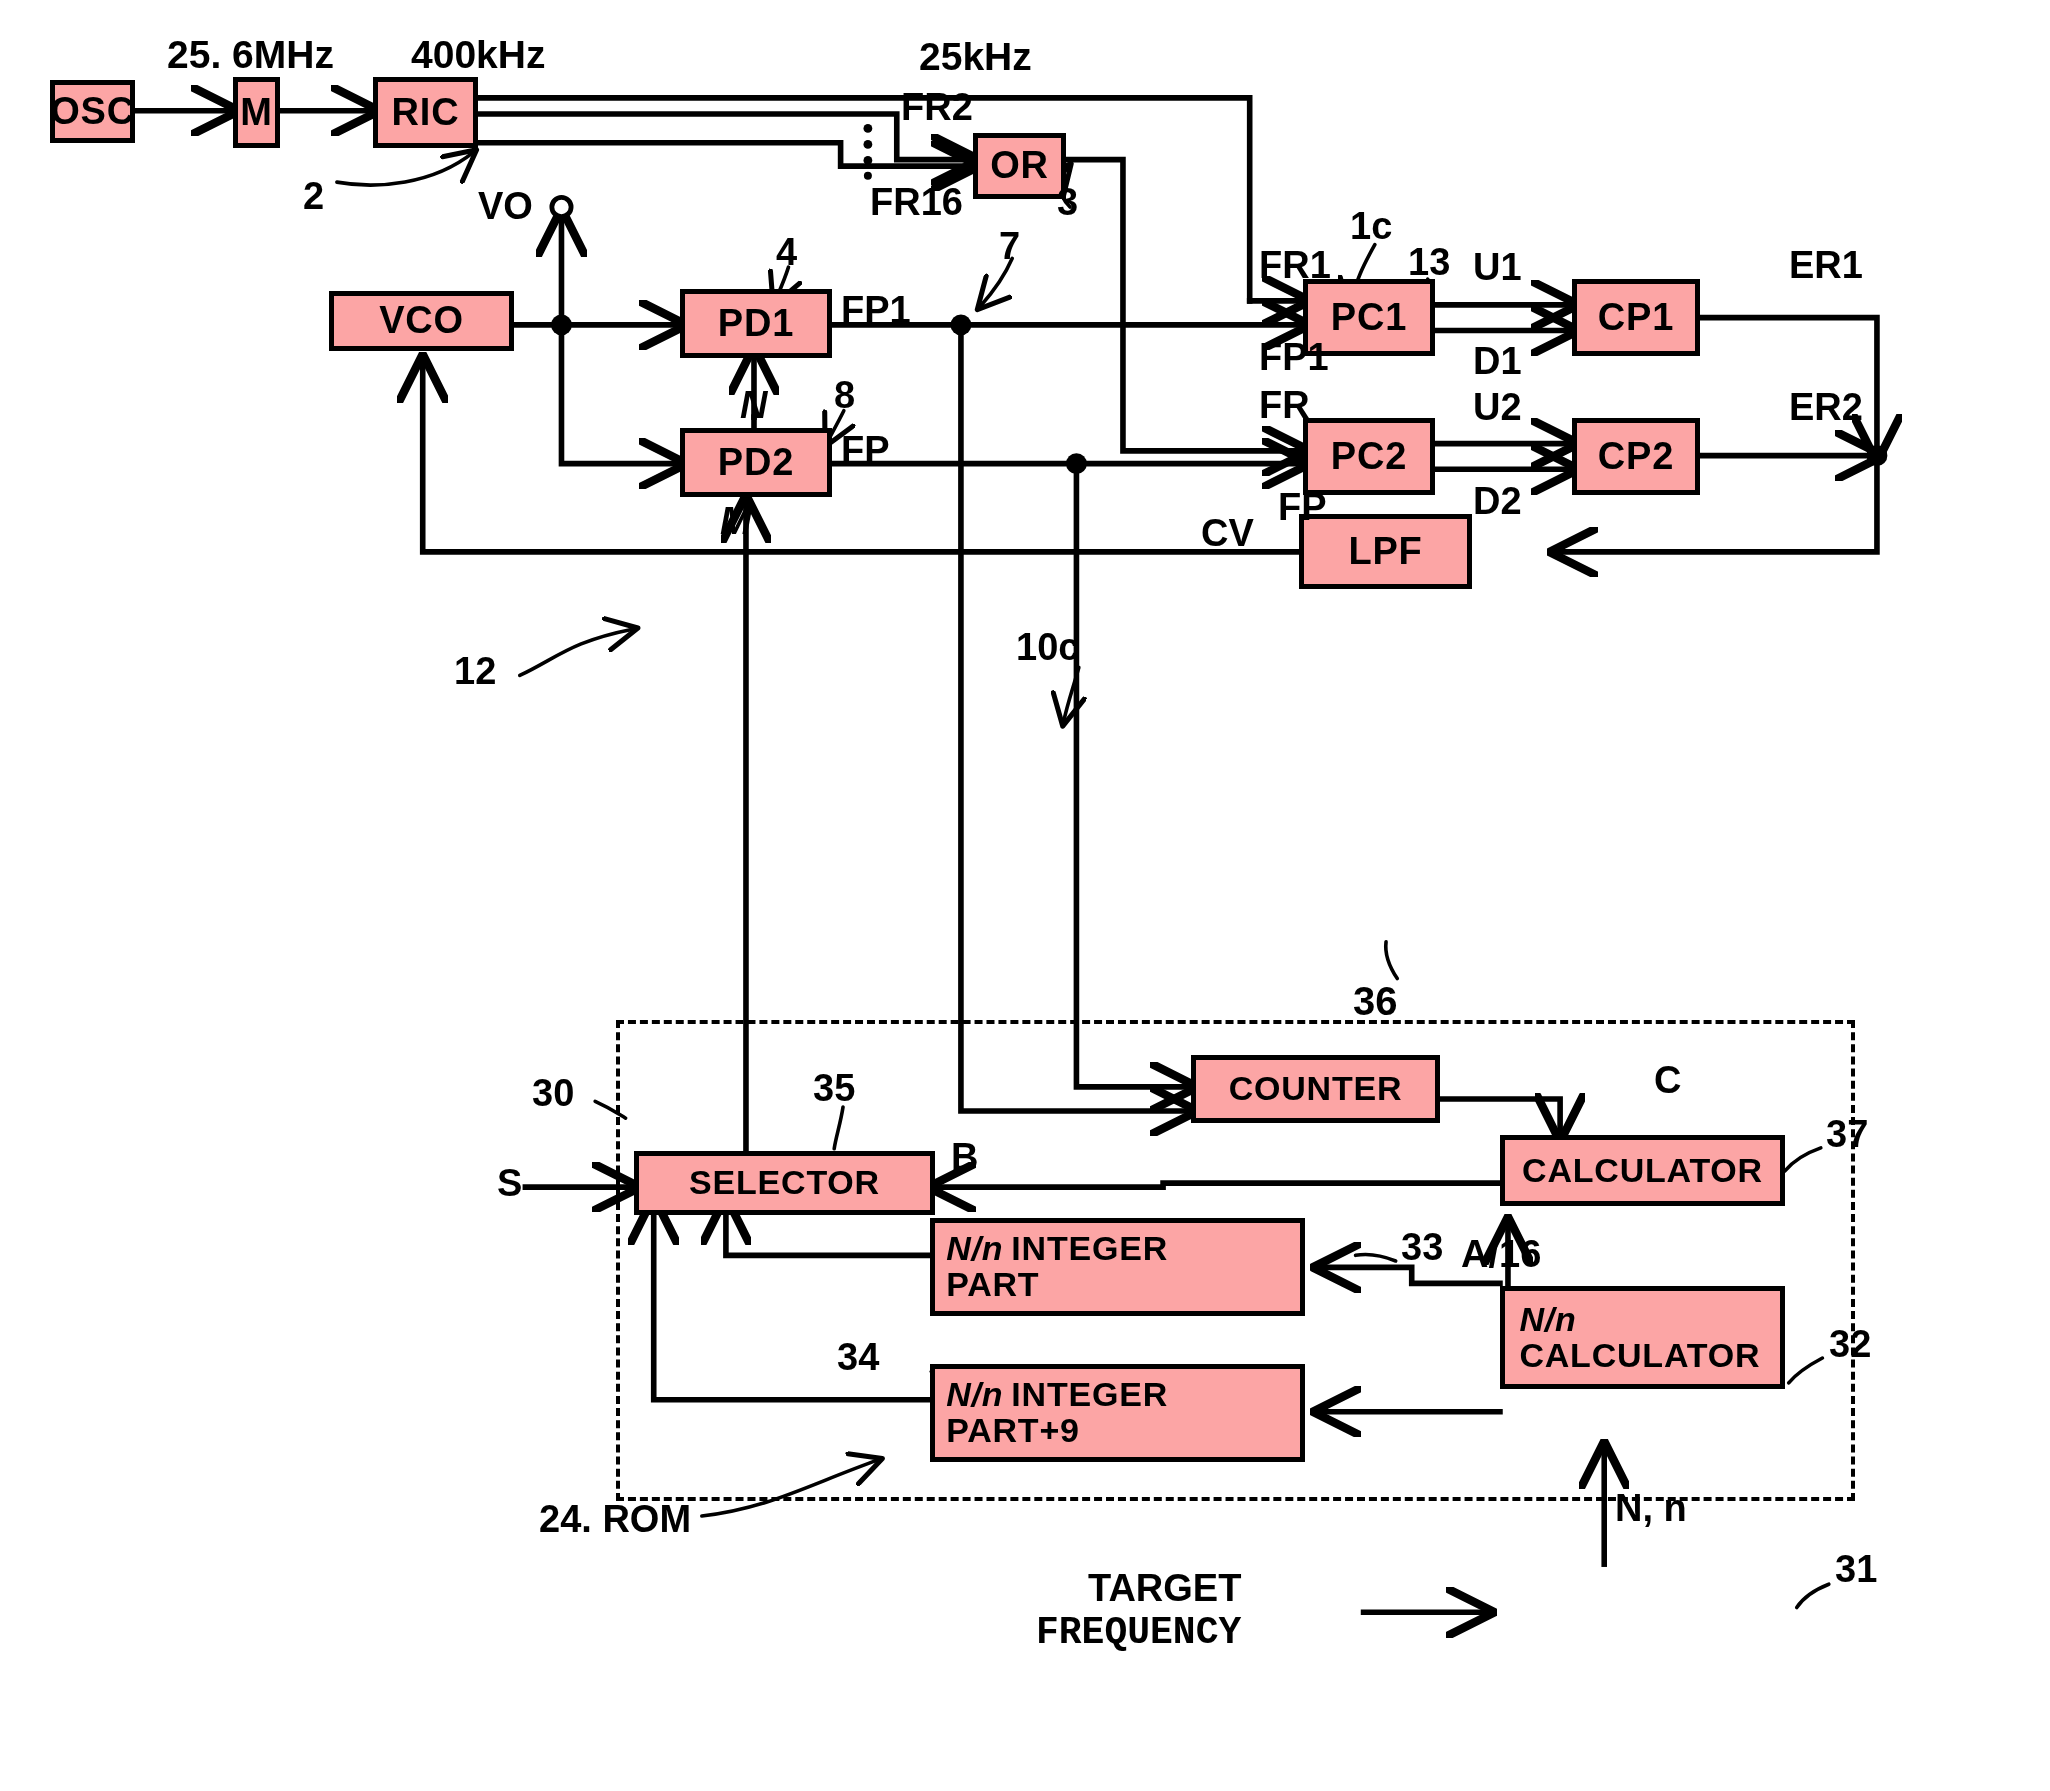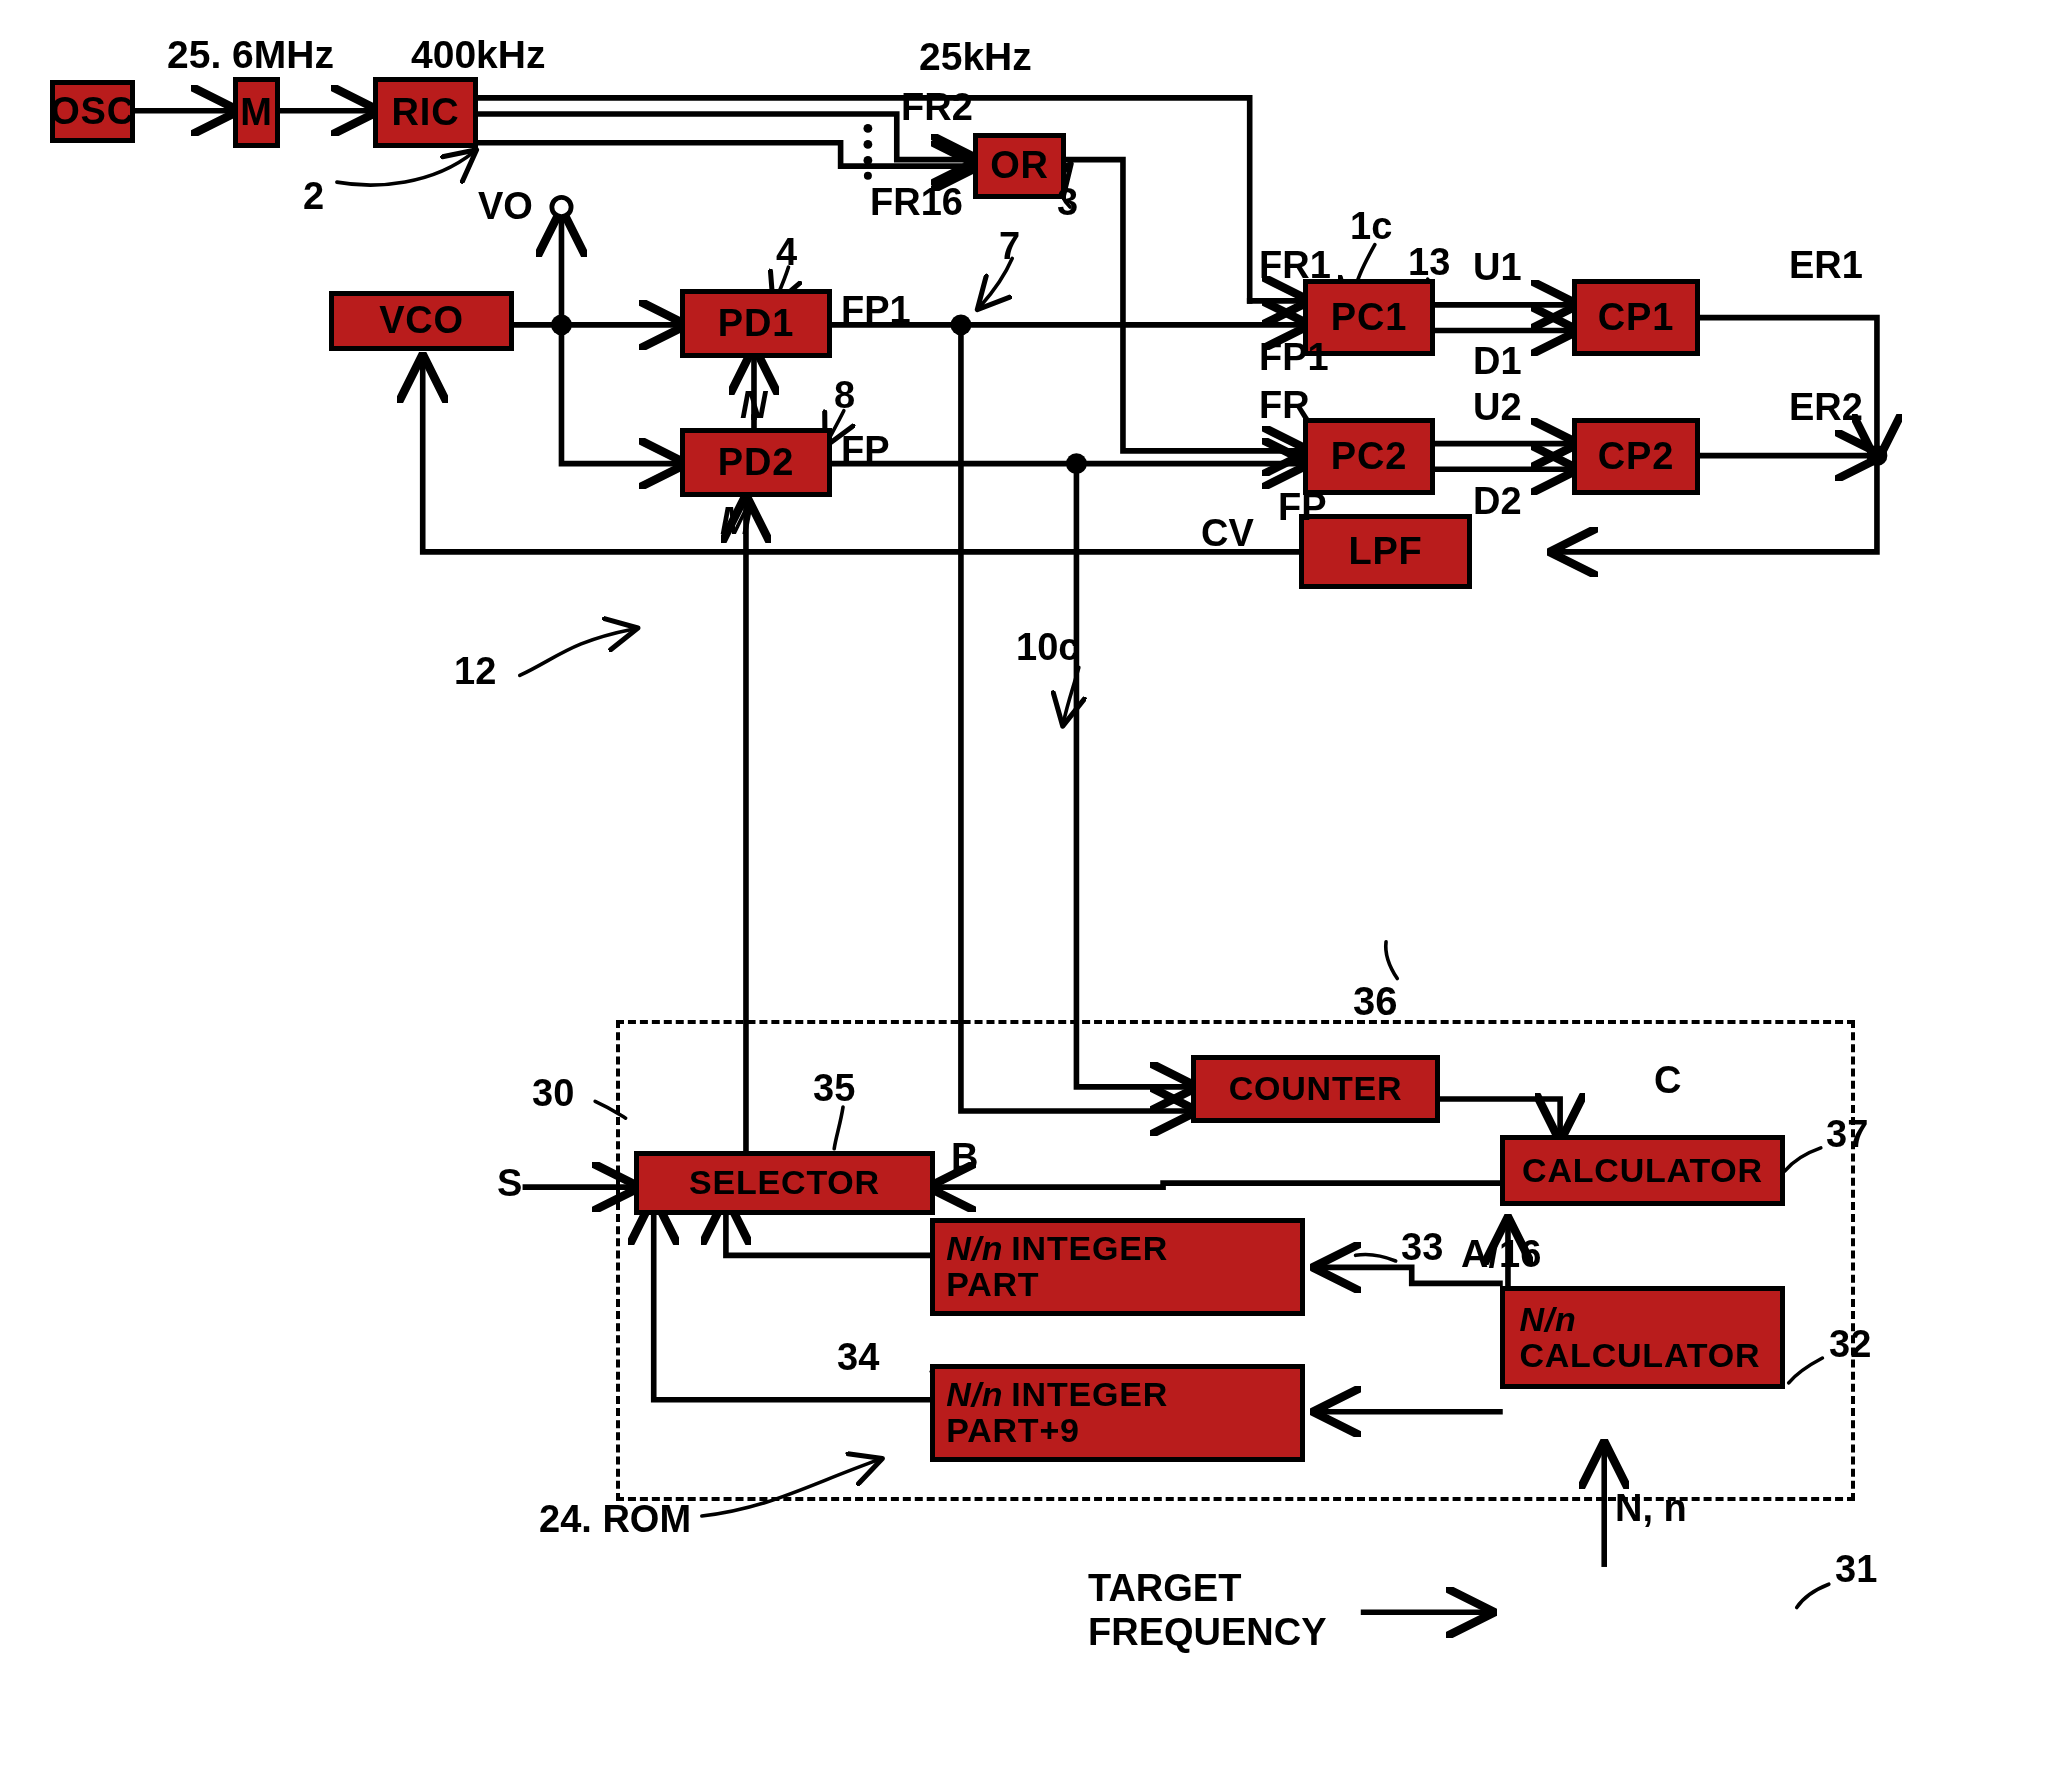--- a/index.html
+++ b/index.html
@@ -8,21 +8,21 @@
     width:2051px;height:1792px;
     background:#ffffff;
     font-family:"Liberation Sans", sans-serif;
     overflow:hidden;
   }
   svg#wires{position:absolute;left:0;top:0;width:2051px;height:1792px;}
 
   .blk{
     position:absolute;
     border:5.6px solid #000;
-    background:#b91c1c;
+    background:#fca5a5;
     display:flex;align-items:center;justify-content:center;
     font-family:"Liberation Sans", sans-serif;
     font-weight:700;
     letter-spacing:0.8px;
     color:#000;
     box-sizing:border-box;
     line-height:1.05;
     text-align:center;
   }
   .lbl{
@@ -306,21 +306,21 @@
   <div class="lbl" style="left:951px;top:1137px;font-size:38px;">B</div>
 
   <div class="lbl" style="left:1654px;top:1060px;font-size:38px;">C</div>
 
   <div class="lbl" style="left:1461px;top:1234px;font-size:38px;">A/16</div>
 
   <div class="lbl" style="left:1615px;top:1488px;font-size:38px;">N, n</div>
 
   <div class="lbl" style="left:1088px;top:1568px;font-size:38px;">TARGET</div>
 
-  <div class="lbl" style="left:1088px;top:1612px;font-size:38px;">FREQUENCY</div>
+  <div class="lbl" style="left:1036px;top:1612px;font-size:38px;font-family:Liberation Mono, monospace;">FREQUENCY</div>
 
   <div class="num" style="left:303px;top:175px;font-size:38px;">2</div>
 
   <div class="num" style="left:1057px;top:181px;font-size:38px;">3</div>
 
   <div class="num" style="left:776px;top:231px;font-size:38px;">4</div>
 
   <div class="num" style="left:999px;top:225px;font-size:38px;">7</div>
 
   <div class="num" style="left:834px;top:374px;font-size:38px;">8</div>

